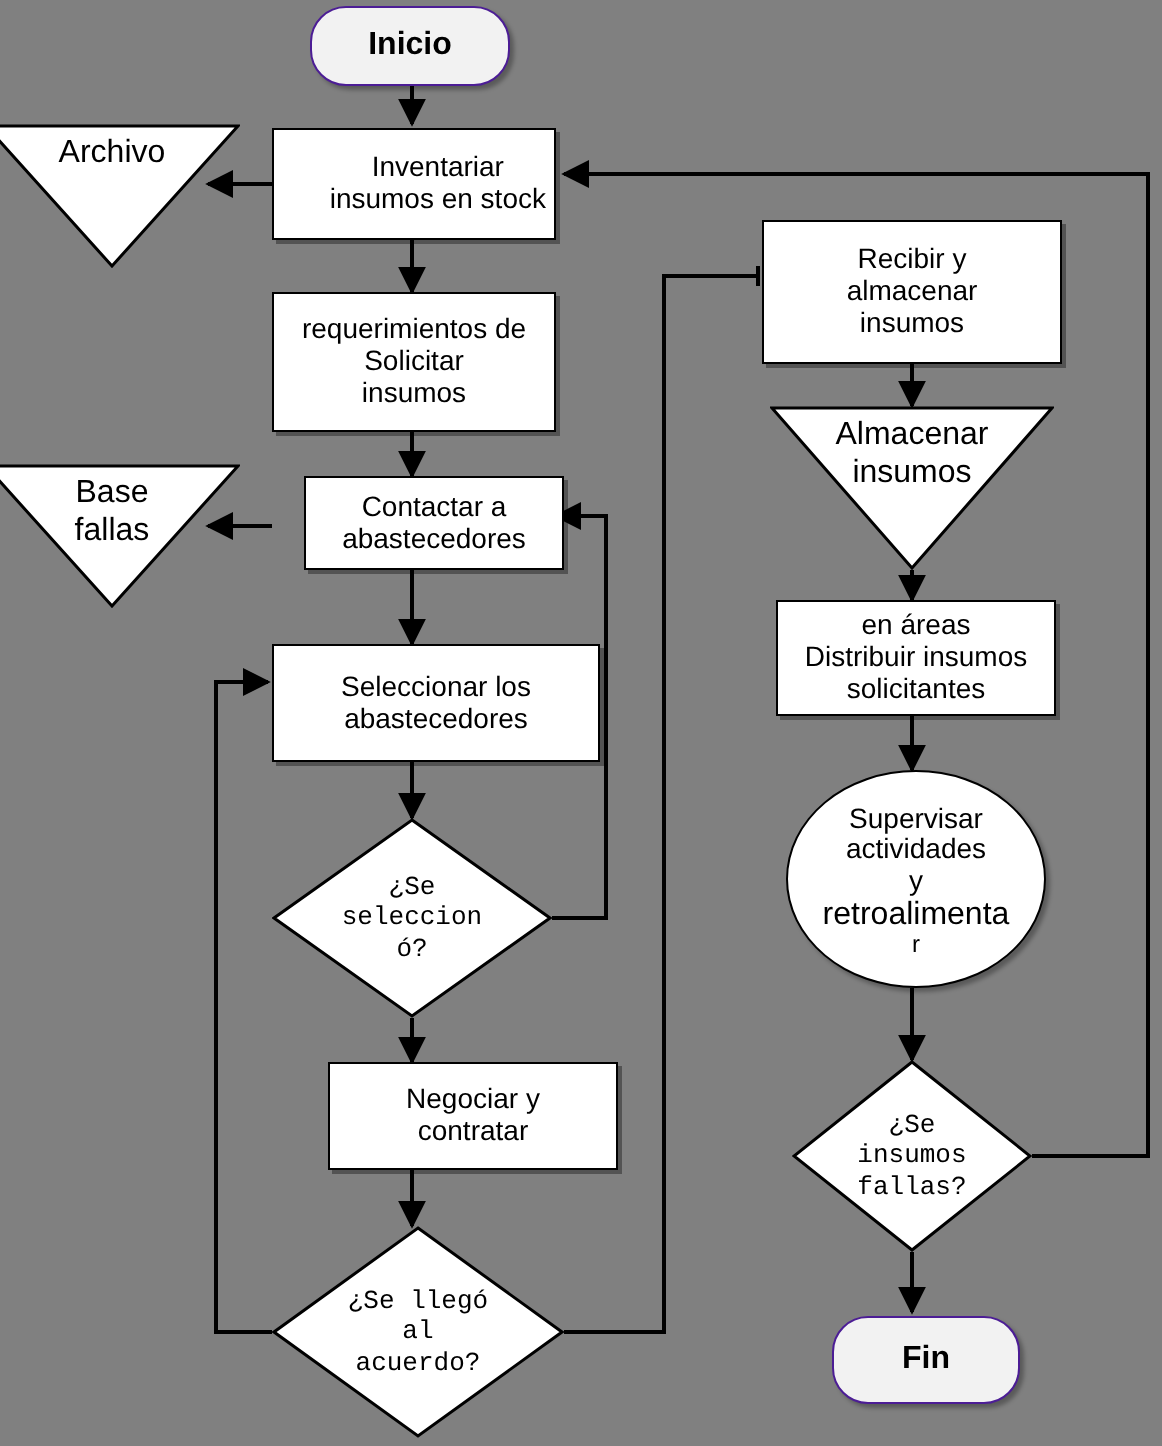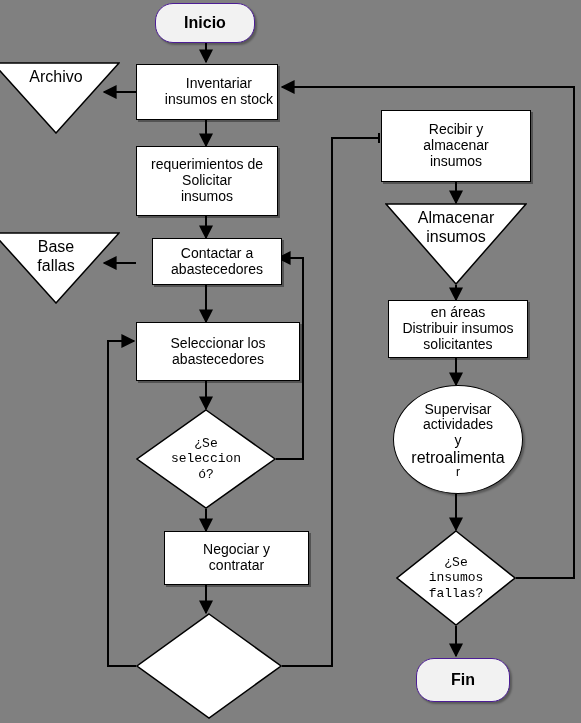--- a/index.html
+++ b/index.html
@@ -270,19 +270,24 @@
       <div>¿Se</div>
       <div>insumos</div>
       <div>fallas?</div>
     </div>
   </div>
 
   <div class="diamond-wrap" style="left:136px; top:613px; width:146px; height:106px;">
     <svg class="diamond-shape" viewBox="0 0 146 106" preserveAspectRatio="none">
       <polygon points="73,1 145,53 73,105 1,53" fill="#ffffff" stroke="#000" stroke-width="1.5"></polygon>
     </svg>
+    <div class="lbl">
+      <div>¿Se llegó</div>
+      <div>al</div>
+      <div>acuerdo?</div>
+    </div>
   </div>
 
   <div class="node term" style="left:416px; top:658px; width:94px; height:44px;">
     <span class="lbl">Fin</span>
   </div>
 
 </div>
 
 </body></html>

